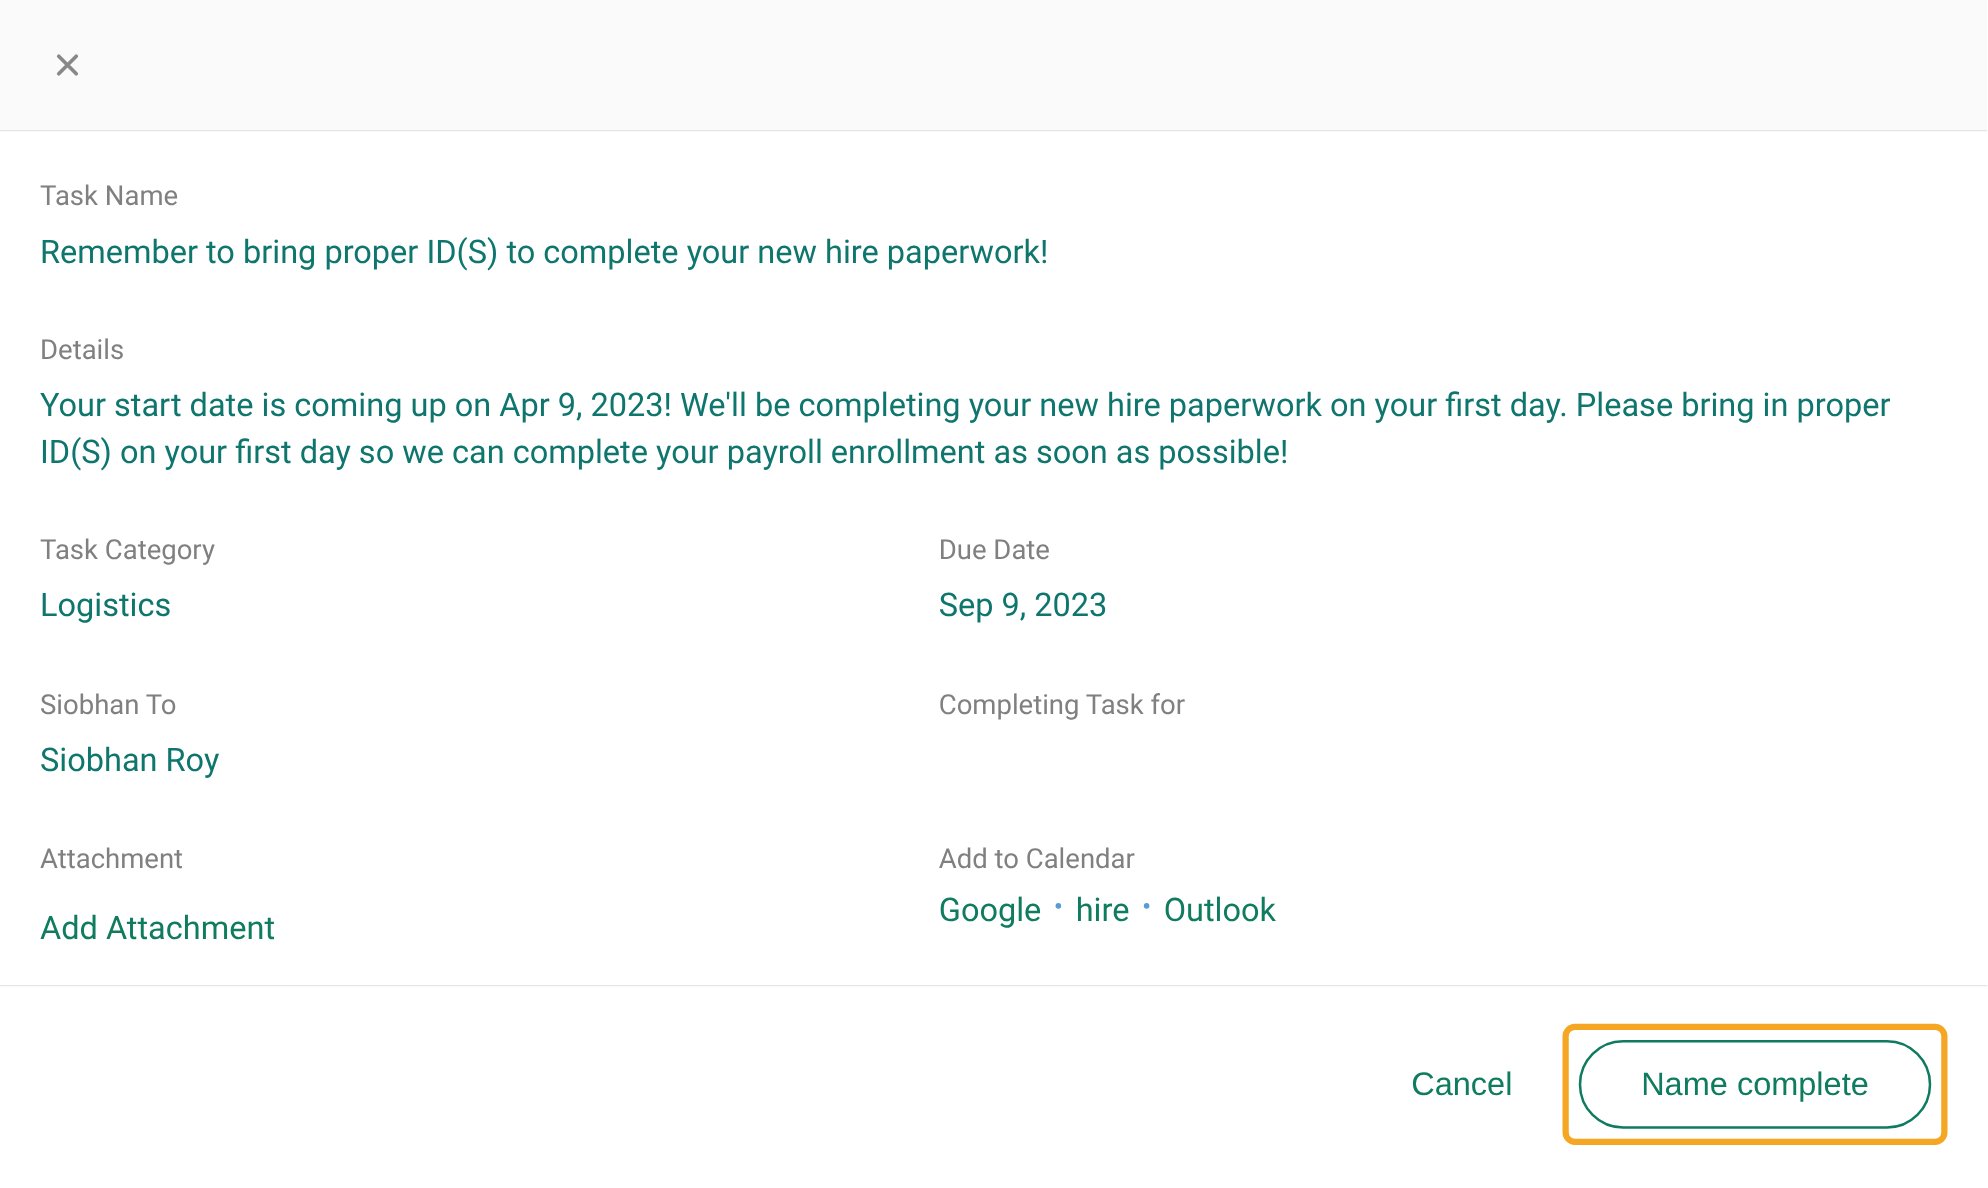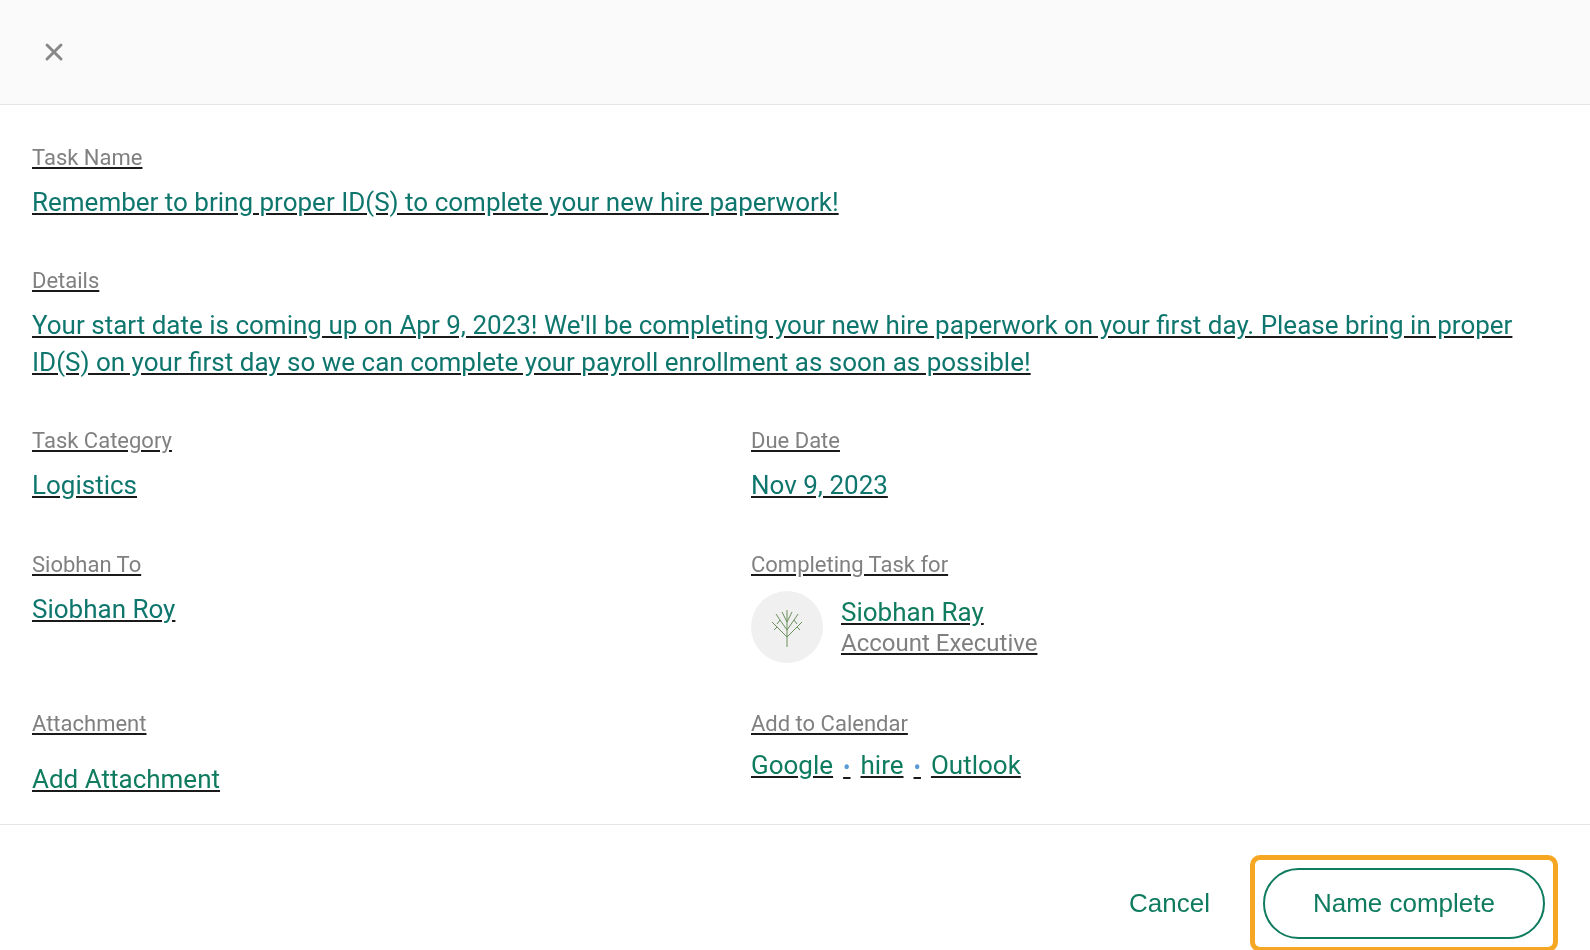--- a/index.html
+++ b/index.html
@@ -36,21 +36,20 @@
       justify-content: center;
     }
     .close-btn svg {
       width: 28px;
       height: 28px;
       stroke: #888;
       stroke-width: 2.5;
     }
     .content {
       padding: 40px 32px 30px 32px;
-      text-decoration: underline;
     }
     .field-label {
       font-size: 22px;
       color: #808080;
       margin-bottom: 14px;
       font-weight: 400;
     }
     .field-value {
       font-size: 26px;
       color: #0f766e;
@@ -106,21 +105,21 @@
     }
     .link-text {
       font-size: 26px;
       color: #0f7b5f;
       font-weight: 400;
       cursor: pointer;
     }
     .calendar-links {
       font-size: 26px;
       display: flex;
-      align-items: flex-end;
+      align-items: flex-start;
       gap: 10px;
     }
     .calendar-links a {
       color: #0f7b5f;
       text-decoration: none;
       cursor: pointer;
     }
     .dot-sep {
       color: #5a9bd5;
       font-size: 22px;
@@ -180,49 +179,31 @@
     <div class="field-value">Your start date is coming up on Apr 9, 2023! We'll be completing your new hire paperwork on your first day. Please bring in proper ID(S) on your first day so we can complete your payroll enrollment as soon as possible!</div>
   </div>
 
   <div class="two-col section">
     <div class="col-left">
       <div class="field-label">Task Category</div>
       <div class="field-value">Logistics</div>
     </div>
     <div class="col-right">
       <div class="field-label">Due Date</div>
-      <div class="field-value">Nov 9, 2023</div>
+      <div class="field-value">Sep 9, 2023</div>
     </div>
   </div>
 
   <div class="two-col section">
     <div class="col-left">
       <div class="field-label">Siobhan To</div>
       <div class="field-value">Siobhan Roy</div>
     </div>
     <div class="col-right">
       <div class="field-label">Completing Task for</div>
-      <div class="profile-row">
-        <div class="avatar">
-          <svg viewBox="0 0 50 50">
-            <g stroke="#6b8e5a" stroke-width="1" fill="none">
-              <path d="M25 45 L25 20"></path>
-              <path d="M25 35 L15 25 M15 25 L10 20 M15 25 L12 28"></path>
-              <path d="M25 35 L35 25 M35 25 L40 20 M35 25 L38 28"></path>
-              <path d="M25 28 L18 18 M18 18 L14 12 M18 18 L15 22"></path>
-              <path d="M25 28 L32 18 M32 18 L36 12 M32 18 L35 22"></path>
-              <path d="M25 20 L20 10 M25 20 L30 10 M25 20 L25 8"></path>
-            </g>
-          </svg>
-        </div>
-        <div class="profile-info">
-          <div class="profile-name">Siobhan Ray</div>
-          <div class="profile-title">Account Executive</div>
-        </div>
-      </div>
     </div>
   </div>
 
   <div class="two-col">
     <div class="col-left">
       <div class="field-label">Attachment</div>
       <div style="height:14px"></div>
       <div class="link-text">Add Attachment</div>
     </div>
     <div class="col-right">

